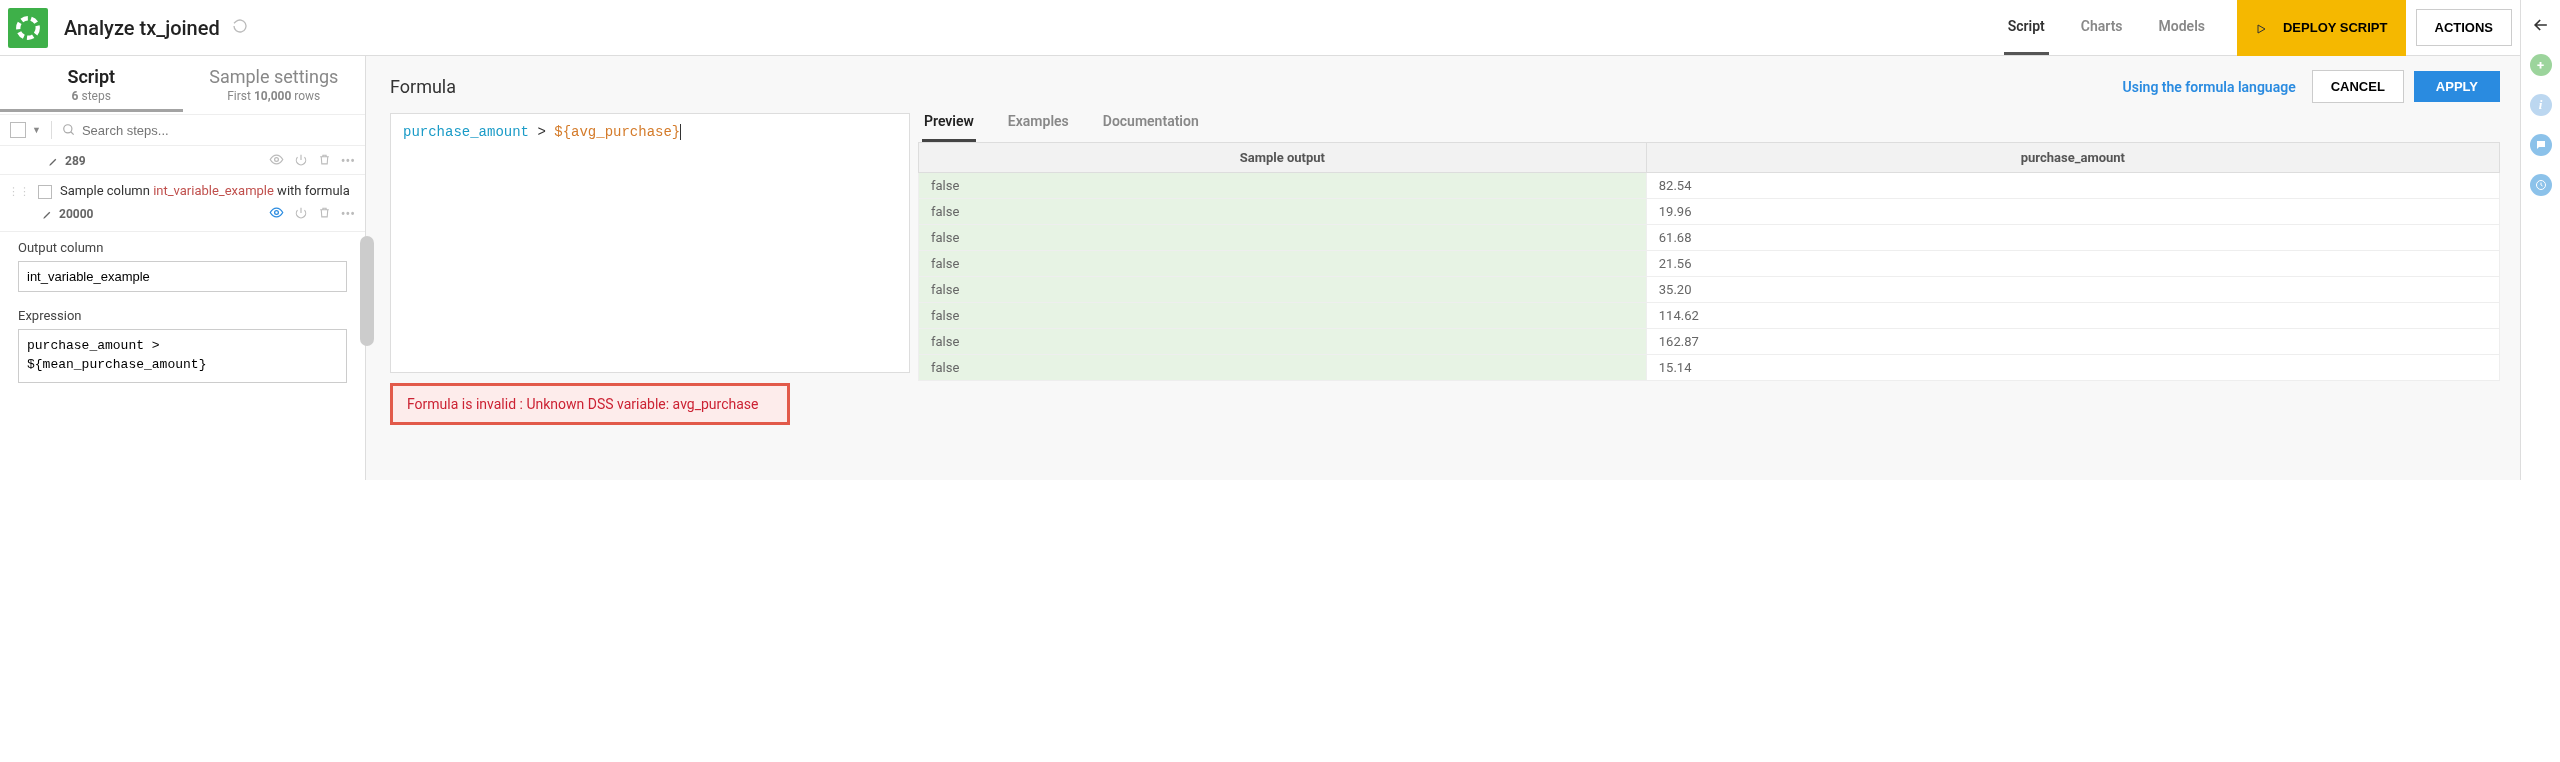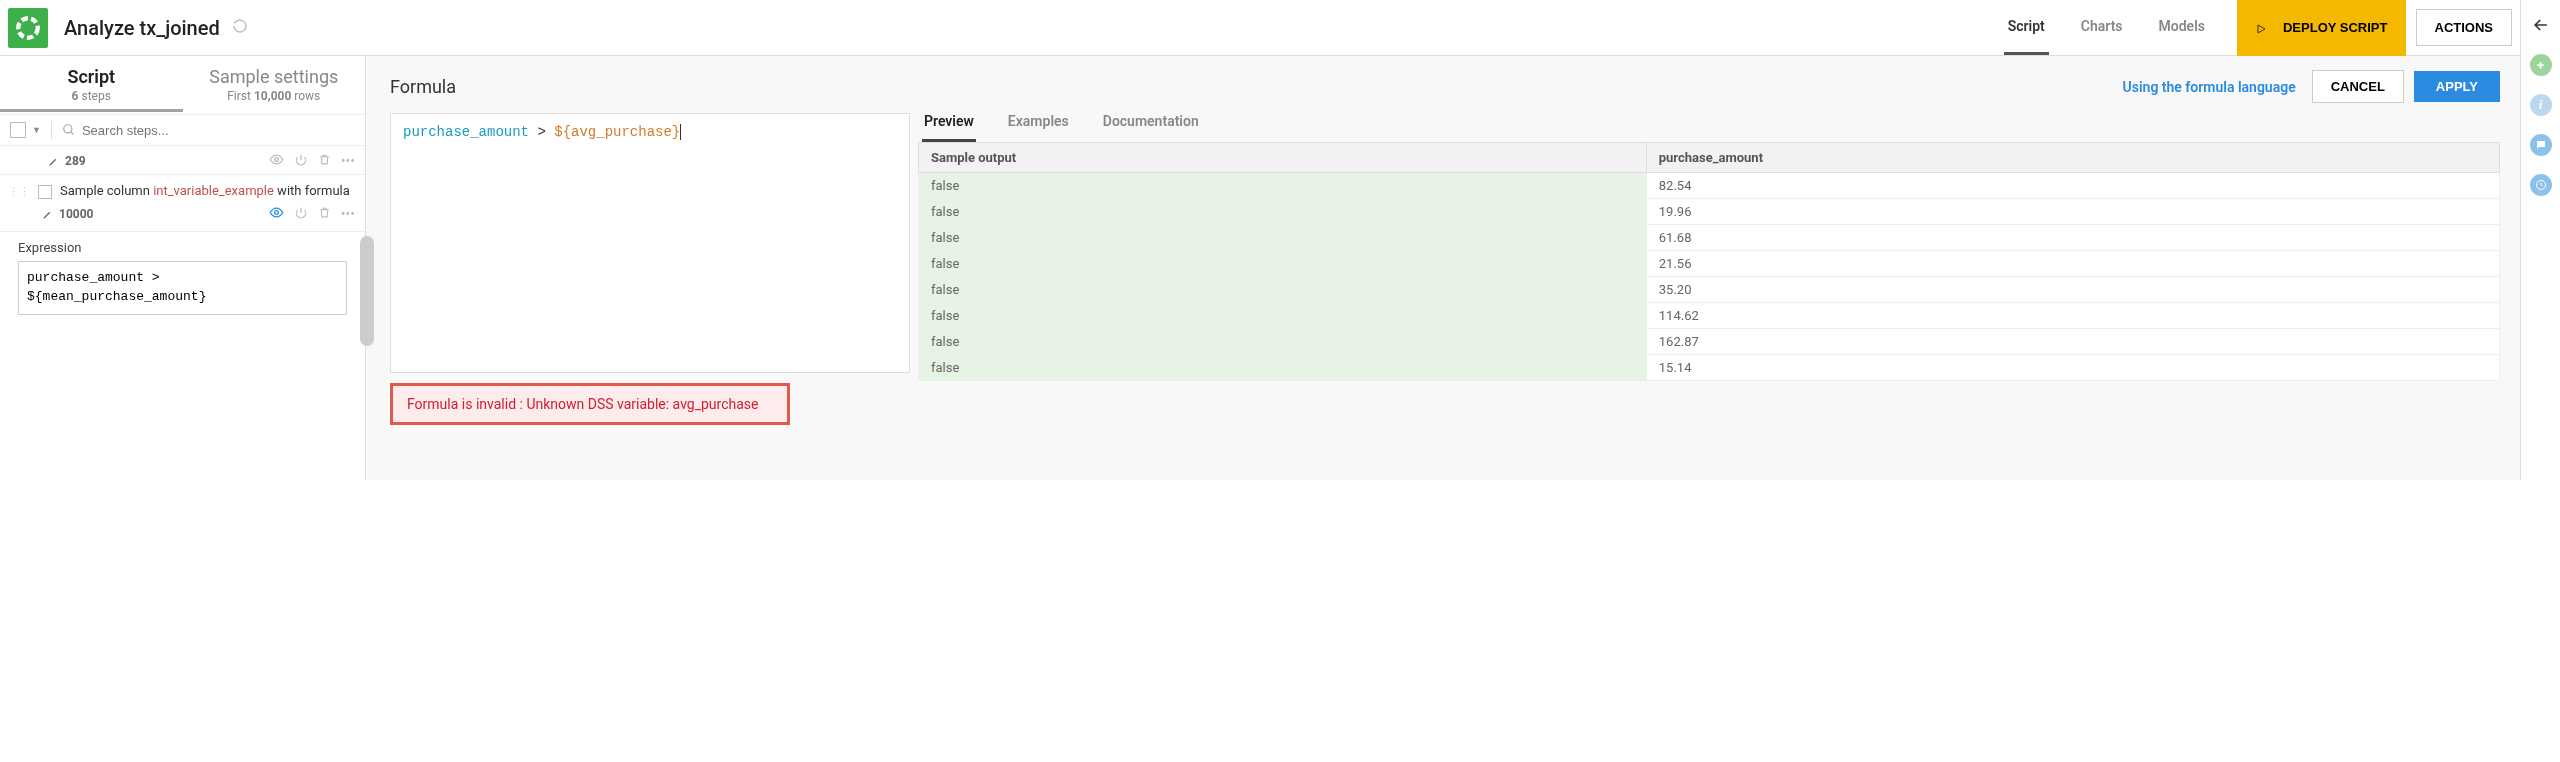--- a/index.html
+++ b/index.html
@@ -81,21 +81,21 @@
   .cursor-bar { border-right: 1px solid #333; display: inline-block; height: 16px; vertical-align: middle; }
   
   .error-box { margin-top: 10px; background: #fdeceb; padding: 10px 14px; border: 3px solid #e25a4a; color: #c23; font-size: 14px; width: 400px; }
   
   .preview-col { flex: 1; display: flex; flex-direction: column; }
   .preview-tabs { display: flex; gap: 30px; padding: 0 4px; }
   .preview-tab { font-size: 14px; font-weight: 600; color: #888; padding: 0 2px 10px; cursor: pointer; }
   .preview-tab.active { color: #222; border-bottom: 3px solid #444; }
   
   .preview-table { border: 1px solid #ddd; background: #fff; font-size: 13px; border-collapse: collapse; }
-  .preview-table th { background: #f2f2f2; text-align: left; padding: 7px 12px; border: 1px solid #ddd; font-weight: 700; color: #555; }
+  .preview-table th { background: #f2f2f2; text-align: center; padding: 7px 12px; border: 1px solid #ddd; font-weight: 700; color: #555; }
   .preview-table td { padding: 5px 12px; border: 1px solid #eee; color: #666; }
   .preview-table td.out { background: #e7f3e4; }
   
   
   .right-rail { width: 40px; border-left: 1px solid #ddd; display: flex; flex-direction: column; align-items: center; padding-top: 14px; gap: 18px; }
   .rail-icon { width: 22px; height: 22px; display: flex; align-items: center; justify-content: center; color: #bbb; font-size: 18px; }
   .rail-circle { width: 22px; height: 22px; border-radius: 50%; display: flex; align-items: center; justify-content: center; font-size: 13px; font-weight: bold; color: #fff; }
 </style>
 </head>
 <body>
@@ -185,36 +185,40 @@
             <div class="chk-sm"></div>
             <div class="step-text">
               <span>Sample column </span><span class="ref">int_variable_example</span><span> with formula</span>
             </div>
           </div>
           <div class="step-row2">
             <span class="pencil2">
               <svg width="11" height="11" viewBox="0 0 24 24" fill="#666">
                   <path d="M3 21l3-1 12-12-2-2L4 18l-1 3z"></path>
                 </svg>
-              <span>10000</span>
+              <span>20000</span>
             </span>
             <span class="icon-sm blue"><svg width="15" height="15" viewBox="0 0 24 24" fill="none" stroke="#2a8be0" stroke-width="2">
                   <path d="M2 12s4-7 10-7 10 7 10 7-4 7-10 7-10-7-10-7z"></path>
                   <circle cx="12" cy="12" r="3"></circle>
                 </svg></span>
             <span class="icon-sm"><svg width="14" height="14" viewBox="0 0 24 24" fill="none" stroke="#bbb" stroke-width="2">
                   <path d="M12 3v9M6 7a8 8 0 1 0 12 0"></path>
                 </svg></span>
             <span class="icon-sm"><svg width="13" height="13" viewBox="0 0 24 24" fill="none" stroke="#bbb" stroke-width="2">
                   <path d="M4 7h16M9 7V4h6v3M6 7l1 13h10l1-13"></path>
                 </svg></span>
             <span class="icon-sm">•••</span>
           </div>
         </div>
 
+        <div class="field-group">
+          <div class="field-label">Output column</div>
+          <input class="field-input" value="int_variable_example" style="">
+        </div>
         <div class="field-group">
           <div class="field-label">Expression</div>
           <textarea class="field-textarea" style="">purchase_amount &gt; ${mean_purchase_amount}</textarea>
         </div>
       </div>
 
       <div class="right-panel">
         <div class="drag-handle"></div>
         <div class="formula-header">
           <div class="formula-title">Formula</div>

